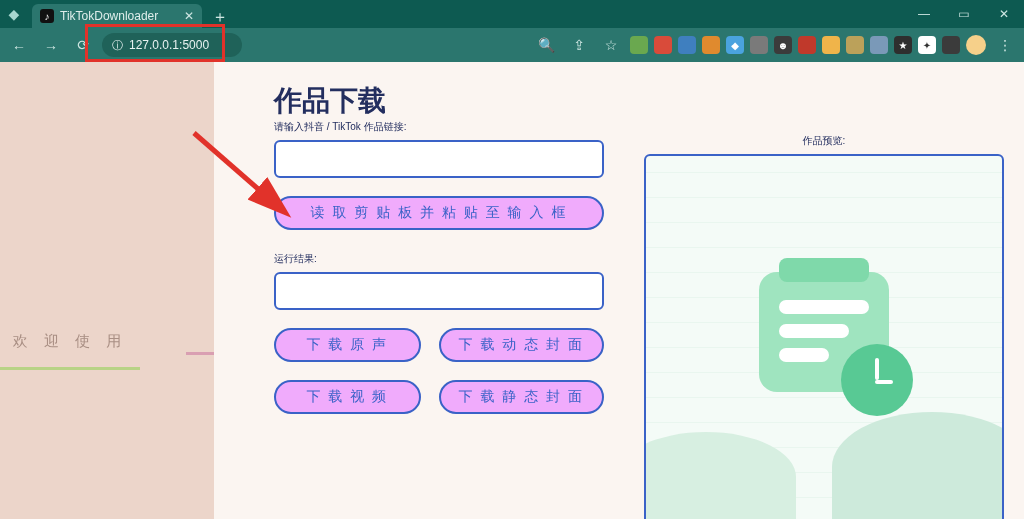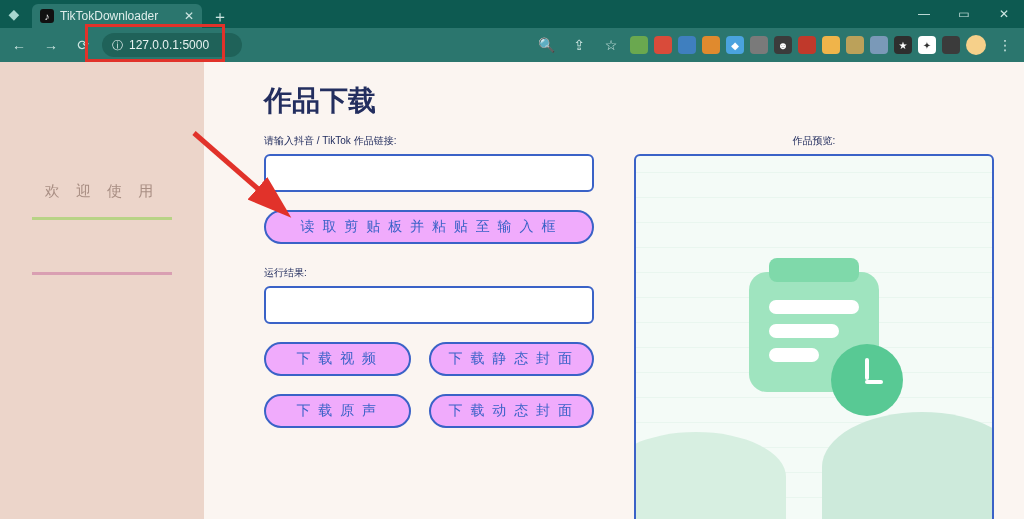--- a/index.html
+++ b/index.html
@@ -22,28 +22,28 @@
   .spacer { flex:1; }
   .ext-icons { display:flex; align-items:center; gap:6px; }
   .ext { width:18px; height:18px; border-radius:4px; display:flex; align-items:center; justify-content:center; font-size:10px; color:#fff;}
   .avatar { width:20px; height:20px; border-radius:50%; background:#f6d08a; }
 
   
   .url-highlight { position:absolute; left:85px; top:24px; width:140px; height:38px; border:3px solid #e1322a; pointer-events:none; z-index:50;}
 
   
   .page { position:relative; display:flex; height:calc(519px - 28px - 34px); }
-  .sidebar { width:214px; background:#ecd5ca; padding-top:120px; display:flex; flex-direction:column; align-items:center; gap:46px; }
+  .sidebar { width:214px; background:#ecd5ca; padding-top:120px; display:flex; flex-direction:row; align-items:center; gap:46px; }
   .side-item { width:140px; text-align:center; font-size:15px; letter-spacing:6px; padding-bottom:10px; color:#a98f84; }
   .side-item.active { color:#232e5f; }
   .side-underline { height:3px; width:140px; margin-top:6px; }
 
   .main { flex:1; background:#fbf5f1; padding:20px 30px 0 60px; display:flex; gap:40px; position:relative; }
   .left-col { width:330px; display:flex; flex-direction:column; }
-  .title { font-size:28px; font-weight:700; color:#232e5f; margin-bottom:14px; }
+  .title { font-size:28px; font-weight:700; color:#232e5f; }
   .label { font-size:10px; color:#232e5f; margin-bottom:6px; }
   .input { width:100%; height:38px; border:2px solid #3a62c7; border-radius:6px; background:#fff; padding:0 10px; font-size:14px; }
   .btn-row { display:flex; gap:18px; margin-top:18px; }
   .btn { border:2px solid #3a62c7; color:#3a62c7; background:#f0abfc; border-radius:20px; height:34px; padding:0 18px; font-size:14px; letter-spacing:2px; display:flex; align-items:center; justify-content:center; cursor:pointer; white-space:nowrap;}
   .btn.wide { width:100%; justify-content:center; }
 
   .right-col { flex:1;text-align:center; }
   .preview-box { width:360px; height:370px; border:2px solid #3a62c7; border-radius:6px; background:
     repeating-linear-gradient(0deg,#f4fbf7 0 24px,#e9f6ef 24px 25px),
     repeating-linear-gradient(90deg,#f4fbf7 0 24px,#e9f6ef 24px 25px);
@@ -152,32 +152,32 @@
           </div>
       </div>
 
 
       <div style="height:22px"></div>
       <div class="label">运行结果:</div>
       <input class="input" style="">
 
       <div class="btn-row">
         <div class="btn" style="flex:1">
+            <span>下 载 原 声</span>
+          </div>
+        <div class="btn" style="flex:1">
+            <span>下 载 动 态 封 面</span>
+          </div>
+      </div>
+      <div class="btn-row">
+        <div class="btn" style="flex:1">
             <span>下 载 视 频</span>
           </div>
         <div class="btn" style="flex:1">
             <span>下 载 静 态 封 面</span>
-          </div>
-      </div>
-      <div class="btn-row">
-        <div class="btn" style="flex:1">
-            <span>下 载 原 声</span>
-          </div>
-        <div class="btn" style="flex:1">
-            <span>下 载 动 态 封 面</span>
           </div>
       </div>
     </div>
 
     <div class="right-col">
       <div class="label" style="margin-top:52px">作品预览:</div>
       <div class="preview-box">
         <div class="hill"></div>
         <div class="illus">
           <div class="cal-body">

